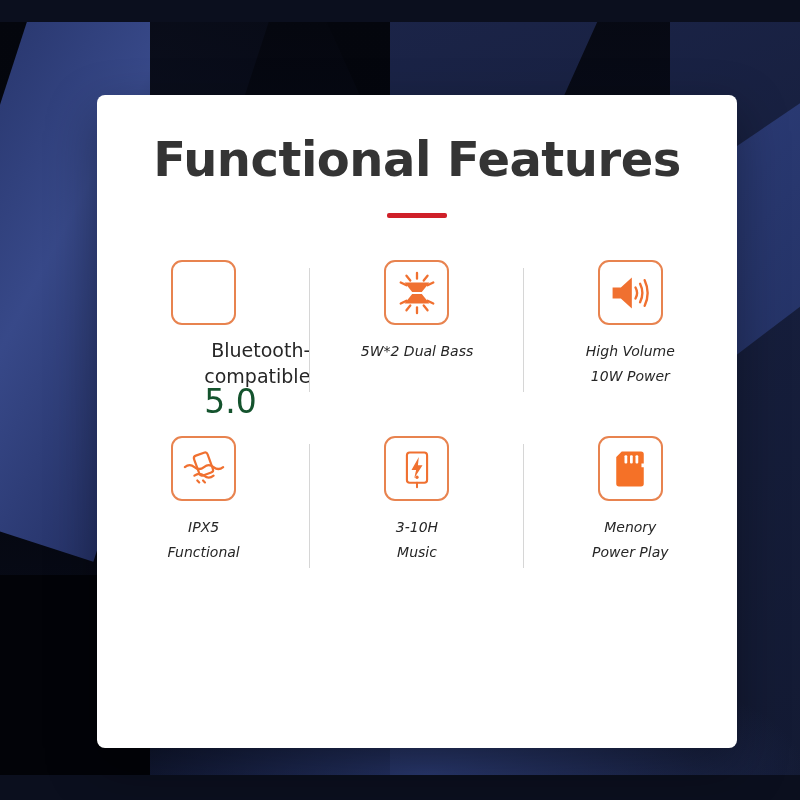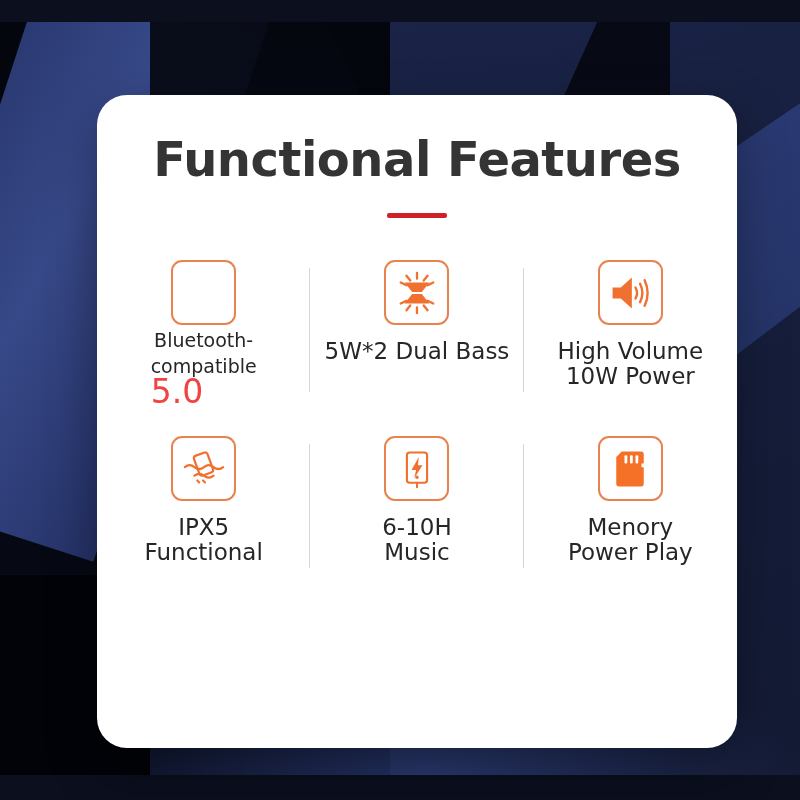--- a/index.html
+++ b/index.html
@@ -78,21 +78,21 @@
     position: absolute; left: 0; bottom: 25px; width: 150px; height: 200px;
     background: #020308;
   }
 
   
   .card {
     position: absolute;
     left: 97px; top: 95px;
     width: 640px; height: 653px;
     background: #ffffff;
-    border-radius: 30px;
+    border-radius: 8px;
     z-index: 8;
     box-shadow: 0 18px 50px rgba(0,0,0,.35);
   }
 
   .card-title {
     text-align: center;
     margin-top: 36px;
     font-size: 48px;
     font-weight: bold;
     letter-spacing: -.5px;
@@ -136,46 +136,47 @@
     border-radius: 11px;
     display: flex;
     align-items: center;
     justify-content: center;
     background: #fff;
   }
 
   .cell-label {
     margin-top: 14px;
     text-align: center;
-    font-size: 23px;
+    font-size: 14px;
     line-height: 25px;
     color: #262626;
     font-family: "DejaVu Sans", "Liberation Sans", sans-serif;
     white-space: pre-line;
+    font-style: italic;
   }
 
   
   .bt-label {
-    margin-top: 2px;
-    text-align: center;
+    margin-top: 12px;
+    text-align: right;
     font-size: 19px;
     line-height: 26px;
     color: #262626;
     position: relative;
     width: 100%;
   }
   .bt-line2 {
     display: inline-flex;
     align-items: baseline;
     justify-content: center;
     flex-direction: column;
   }
   .bt-version {
     font-size: 33px;
-    color: #ef4444;
+    color: #14532d;
     line-height: 26px;
     margin-left: -1px;
   }
 
   svg { display: block; }
 </style>
 </head>
 <body>
 
 <div id="stage">
@@ -273,21 +274,21 @@
         <div class="icon-box">
           <span>
             <svg width="44" height="44" viewBox="0 0 48 48">
               <rect x="13" y="6" width="22" height="33" rx="3" fill="none" stroke="#f07030" stroke-width="2.3"></rect>
               <polygon points="26,11 18,25 23,25 21,34 30,20 25,20" fill="#f07030"></polygon>
               <circle cx="24" cy="33" r="1.8" fill="#f07030"></circle>
               <line x1="24" y1="39" x2="24" y2="44" stroke="#f07030" stroke-width="2.2" stroke-linecap="round"></line>
             </svg>
           </span>
         </div>
-        <div class="cell-label">6-10H
+        <div class="cell-label">3-10H
 Music</div>
       </div>
 
       <div class="cell">
         <div class="icon-box">
           <span>
             <svg width="44" height="44" viewBox="0 0 48 48">
               <path d="M15 5 H36 A3 3 0 0 1 39 8 V18 H36.5 V22 H39 V40 A3 3 0 0 1 36 43 H12 A3 3 0 0 1 9 40 V11 Z" fill="#f57127"></path>
               <rect x="18" y="9" width="3" height="9" rx="1.2" fill="#ffffff"></rect>
               <rect x="24" y="9" width="3" height="9" rx="1.2" fill="#ffffff"></rect>

